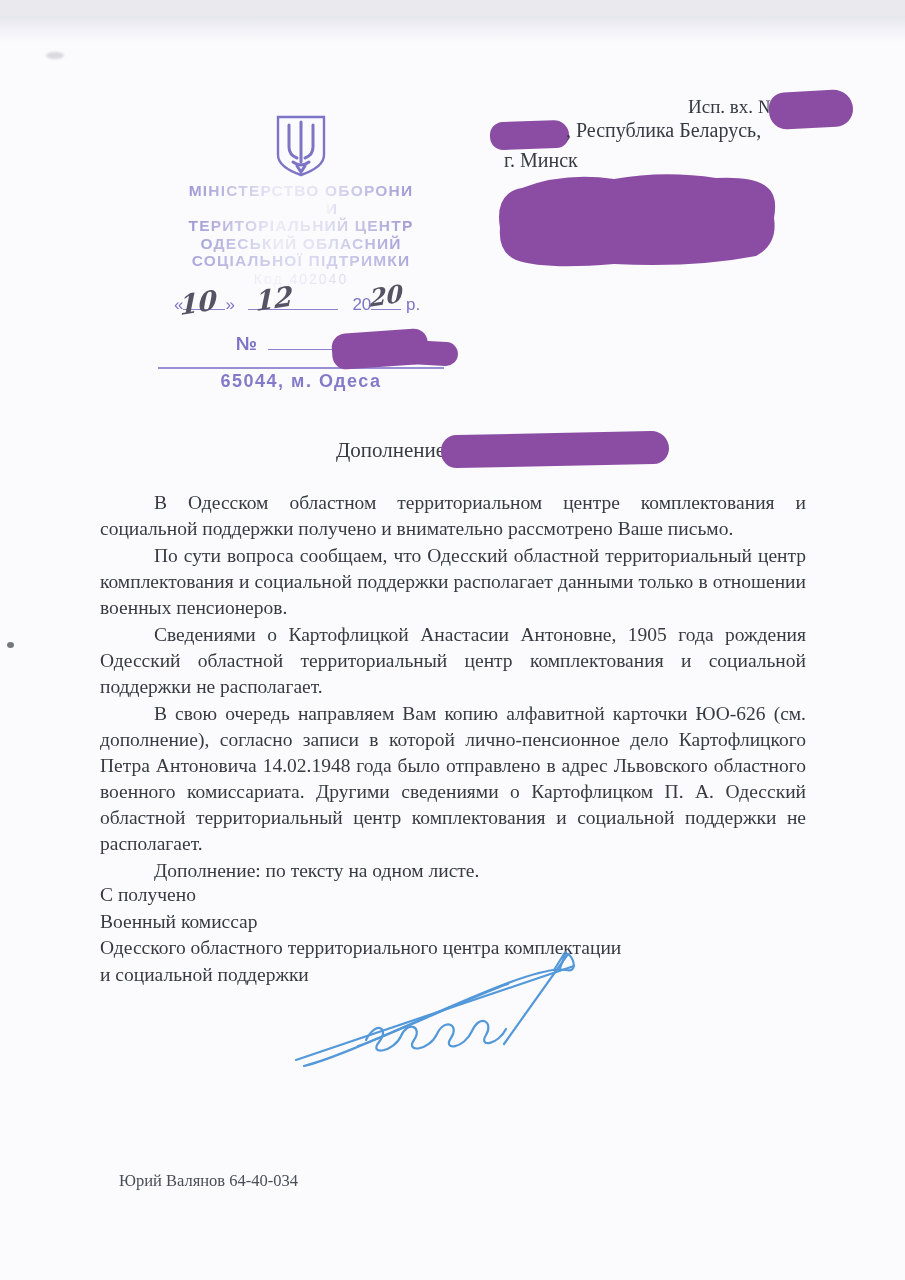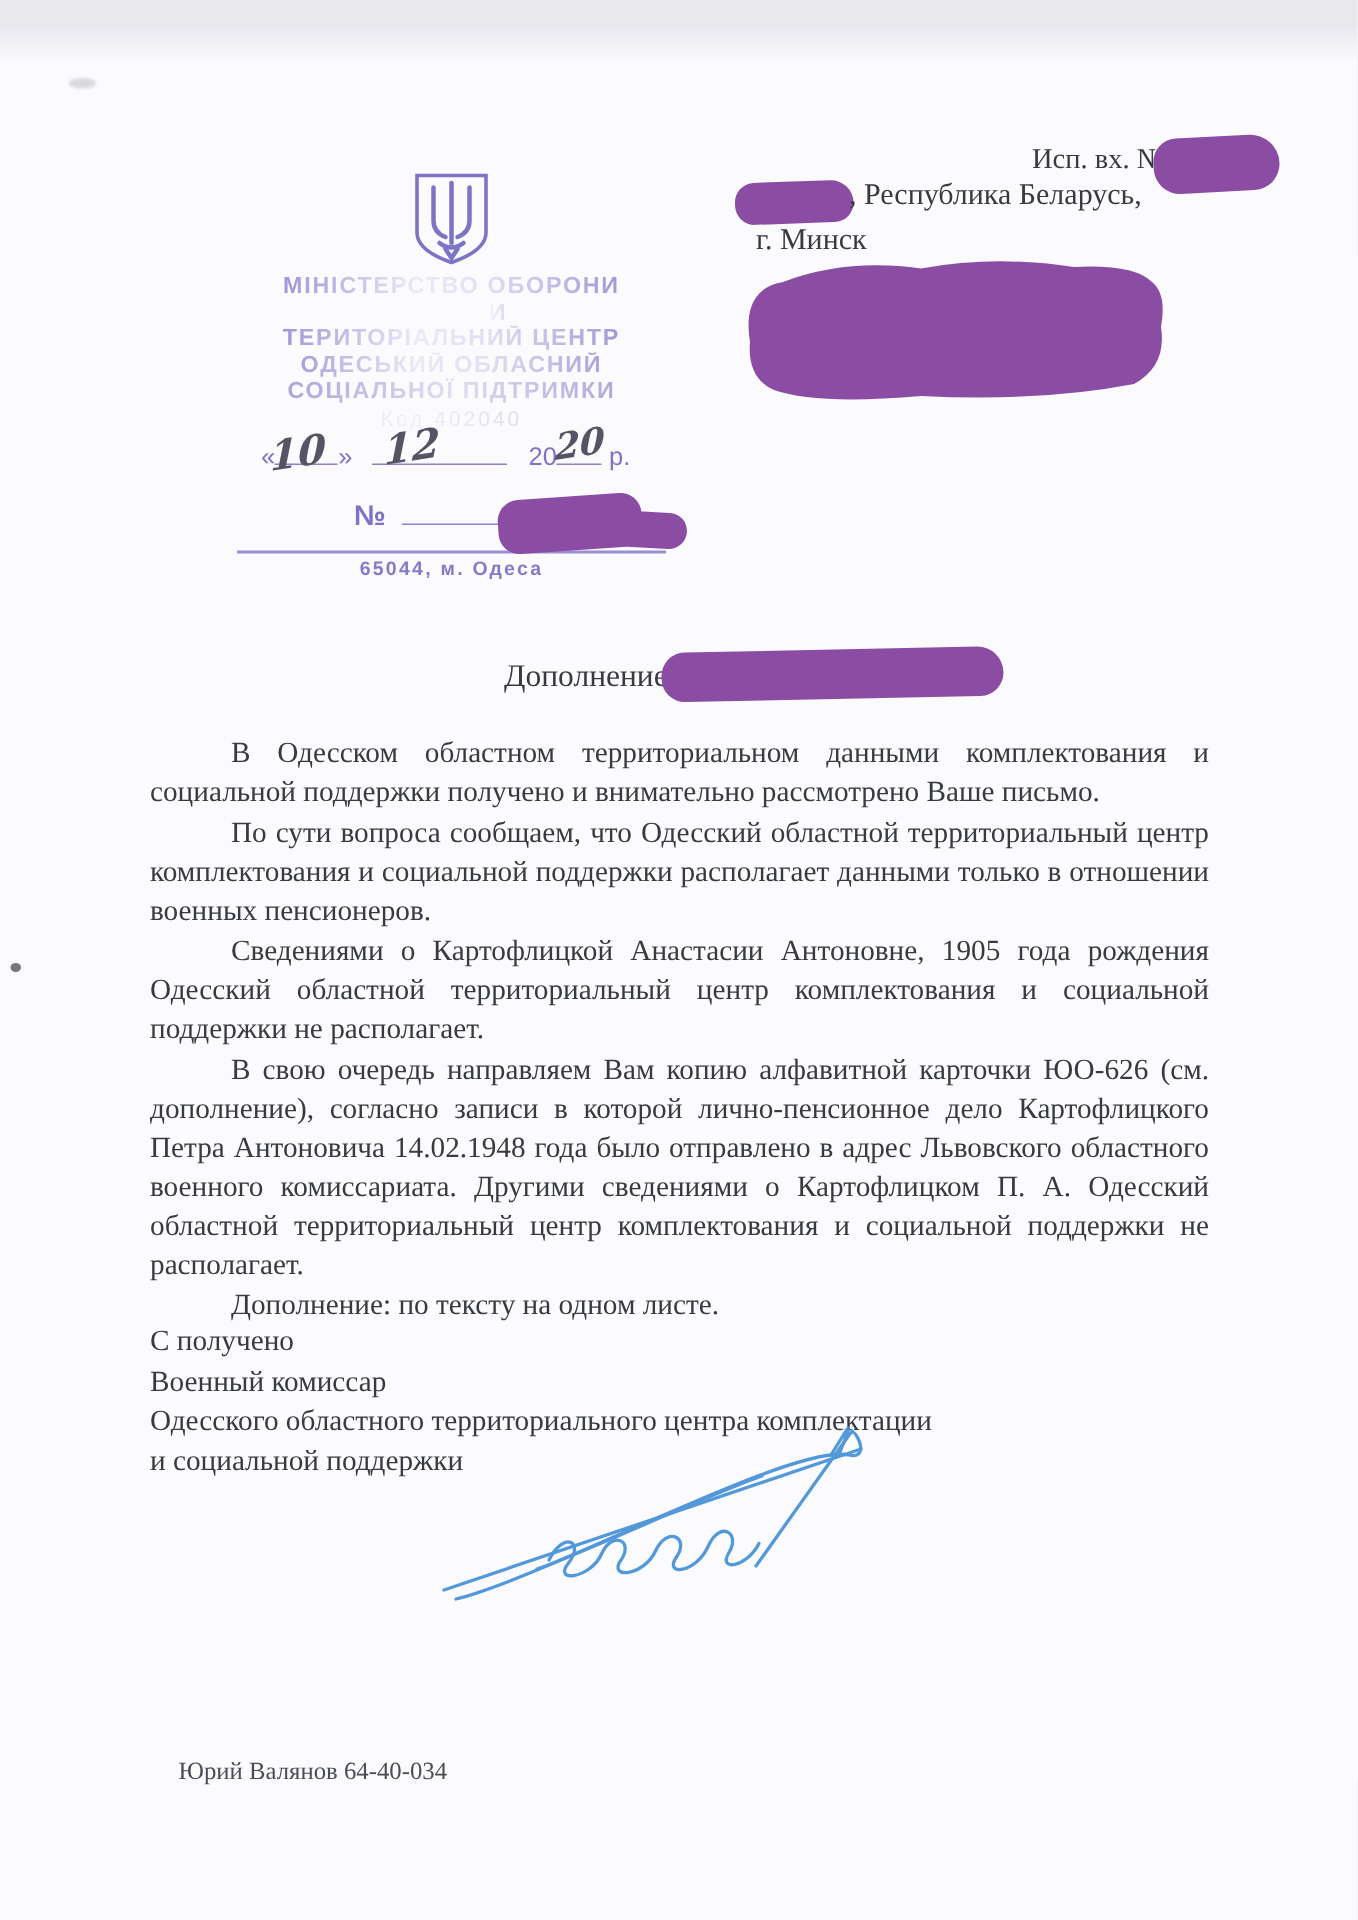--- a/index.html
+++ b/index.html
@@ -43,21 +43,21 @@
           mask-image:linear-gradient(90deg,rgba(0,0,0,.9),rgba(0,0,0,.25) 50%,rgba(0,0,0,.85));}
   .code-ln{font-size:14px;font-weight:normal;letter-spacing:2px;opacity:.5;
     -webkit-mask-image:linear-gradient(90deg,rgba(0,0,0,.8),rgba(0,0,0,.15) 40%,rgba(0,0,0,.85));
     mask-image:linear-gradient(90deg,rgba(0,0,0,.8),rgba(0,0,0,.15) 40%,rgba(0,0,0,.85));margin-top:1px;}
   .date-row{position:relative;margin-top:6px;font-size:17px;text-align:left;padding-left:16px;height:30px;}
   .u{display:inline-block;border-bottom:1.6px solid #8c83cc;height:16px;}
   .hand{position:absolute;font-family:"DejaVu Serif", serif;font-style:italic;color:#565464;
     transform:rotate(-9deg) skewX(-10deg);font-weight:bold;}
   .num-row{position:relative;margin-top:10px;font-size:19px;font-weight:bold;text-align:left;padding-left:78px;height:32px;}
   .stamp-rule{border:none;border-top:2px solid #8c83cc;margin:2px 0 2px 0;opacity:.9;}
-  .stamp-city{font-size:13px;font-weight:bold;letter-spacing:1.5px;opacity:.95;}
+  .stamp-city{font-size:18px;font-weight:bold;letter-spacing:1.5px;opacity:.95;}
 
   
   .big-redact{position:absolute;left:494px;top:150px;}
 
   
   .salut{position:absolute;left:336px;top:422px;font-size:21px;}
   .body-text{position:absolute;left:100px;top:474px;width:706px;font-size:19.5px;
     line-height:26px;text-align:justify;}
   .body-text p{margin:0;text-indent:54px;}
   .body-text p + p{margin-top:1px;}
@@ -128,21 +128,21 @@
     <hr class="stamp-rule">
     <div class="stamp-city">65044, м. Одеса</div>
   </div>
   <div class="blob blob-num"></div>
   <div class="blob blob-num2"></div>
 
   <div class="salut">Дополнение</div>
   <div class="blob blob-salut"></div>
 
   <div class="body-text">
-    <p>В Одесском областном территориальном данными комплектования и социальной поддержки получено и внимательно рассмотрено Ваше письмо.</p>
+    <p>В Одесском областном территориальном центре комплектования и социальной поддержки получено и внимательно рассмотрено Ваше письмо.</p>
     <p>По сути вопроса сообщаем, что Одесский областной территориальный центр комплектования и социальной поддержки располагает данными только в отношении военных пенсионеров.</p>
     <p>Сведениями о Картофлицкой Анастасии Антоновне, 1905 года рождения Одесский областной территориальный центр комплектования и социальной поддержки не располагает.</p>
     <p>В свою очередь направляем Вам копию алфавитной карточки ЮО-626 (см. дополнение), согласно записи в которой лично-пенсионное дело Картофлицкого Петра Антоновича 14.02.1948 года было отправлено в адрес Львовского областного военного комиссариата. Другими сведениями о Картофлицком П. А. Одесский областной территориальный центр комплектования и социальной поддержки не располагает.</p>
     <p>Дополнение: по тексту на одном листе.</p>
   </div>
 
   <div class="sign">
     <div>С получено</div>
     <div>Военный комиссар</div>
     <div>Одесского областного территориального центра комплектации</div>

